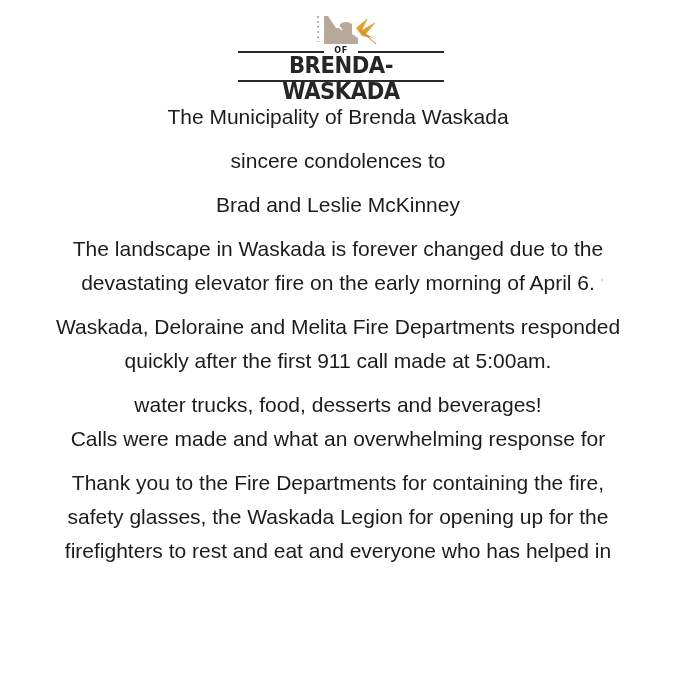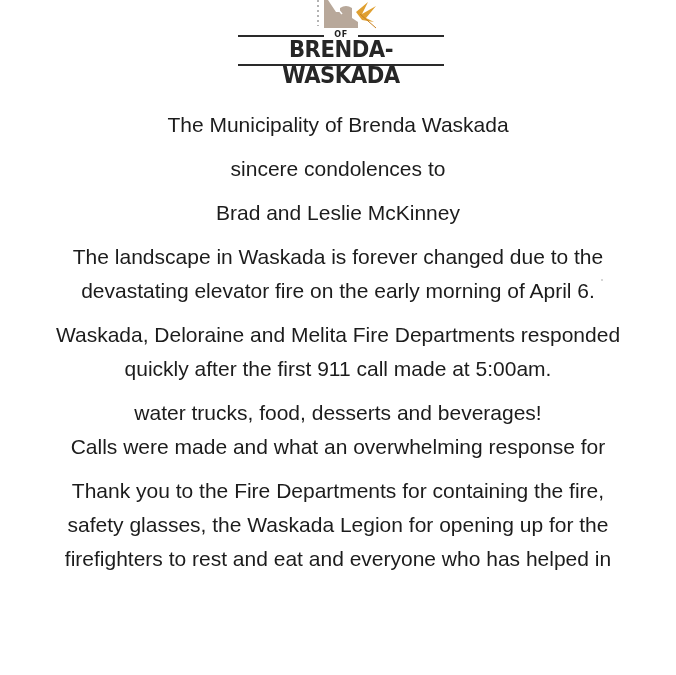--- a/index.html
+++ b/index.html
@@ -11,21 +11,21 @@
       width: 676px;
       height: 675px;
       overflow: hidden;
       position: relative;
       font-family: "Liberation Sans", "DejaVu Sans", sans-serif;
       color: #1a1a1a;
     }
     .logo {
       position: absolute;
       left: 236px;
-      top: 0;
+      top: 16px;
       width: 210px;
       height: 68px;
       text-decoration: underline;
     }
     .logo-emblem {
       position: absolute;
       left: 60px;
       top: 0;
       width: 90px;
       height: 30px;
@@ -85,21 +85,21 @@
       position: absolute;
       left: 0;
       top: 100px;
       width: 676px;
       text-align: center;
       font-size: 21px;
       line-height: 34px;
       color: #1c1c1c;
     }
     .para {
-      margin: 8px 0 10px 0;
+      margin: 0 0 10px 0;
       padding: 0 20px;
     }
     .para .line {
       display: block;
       white-space: nowrap;
     }
     .speck {
       position: absolute;
       left: 601px;
       top: 279px;

